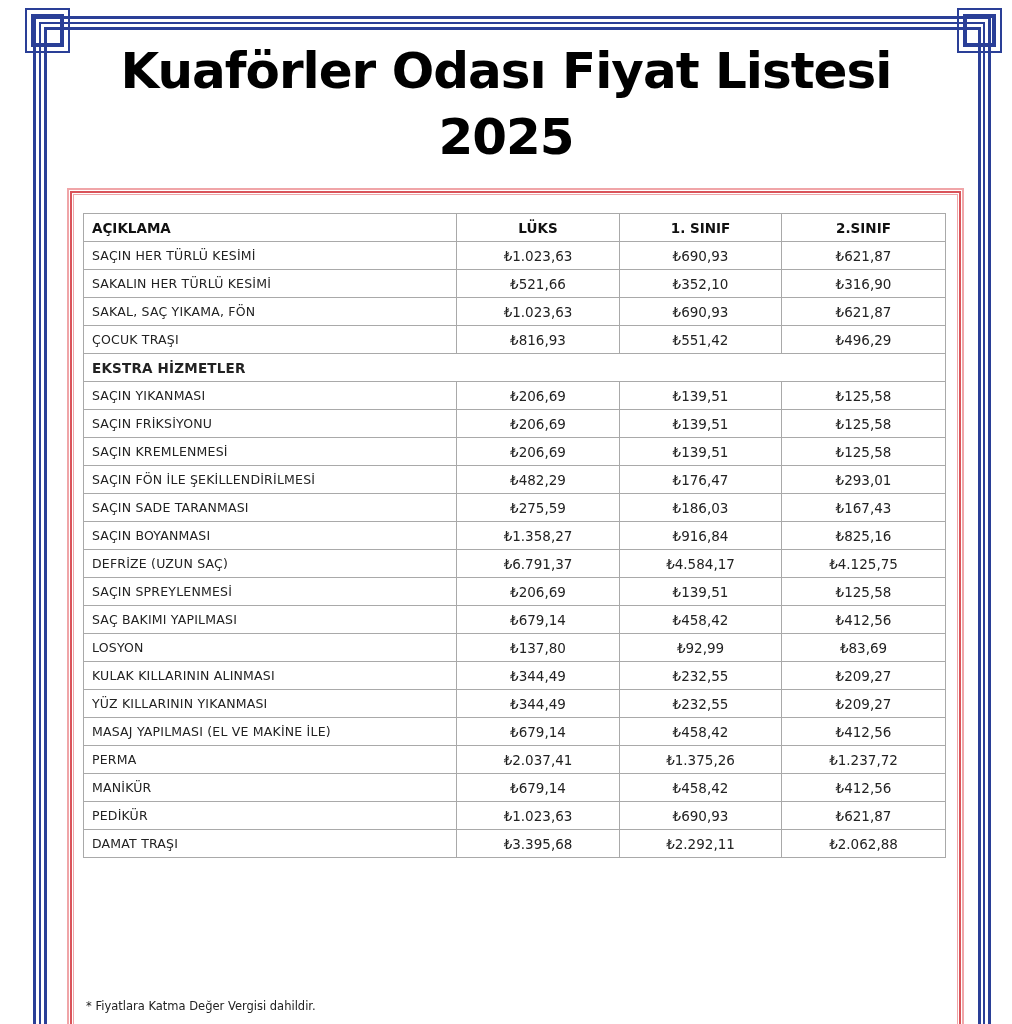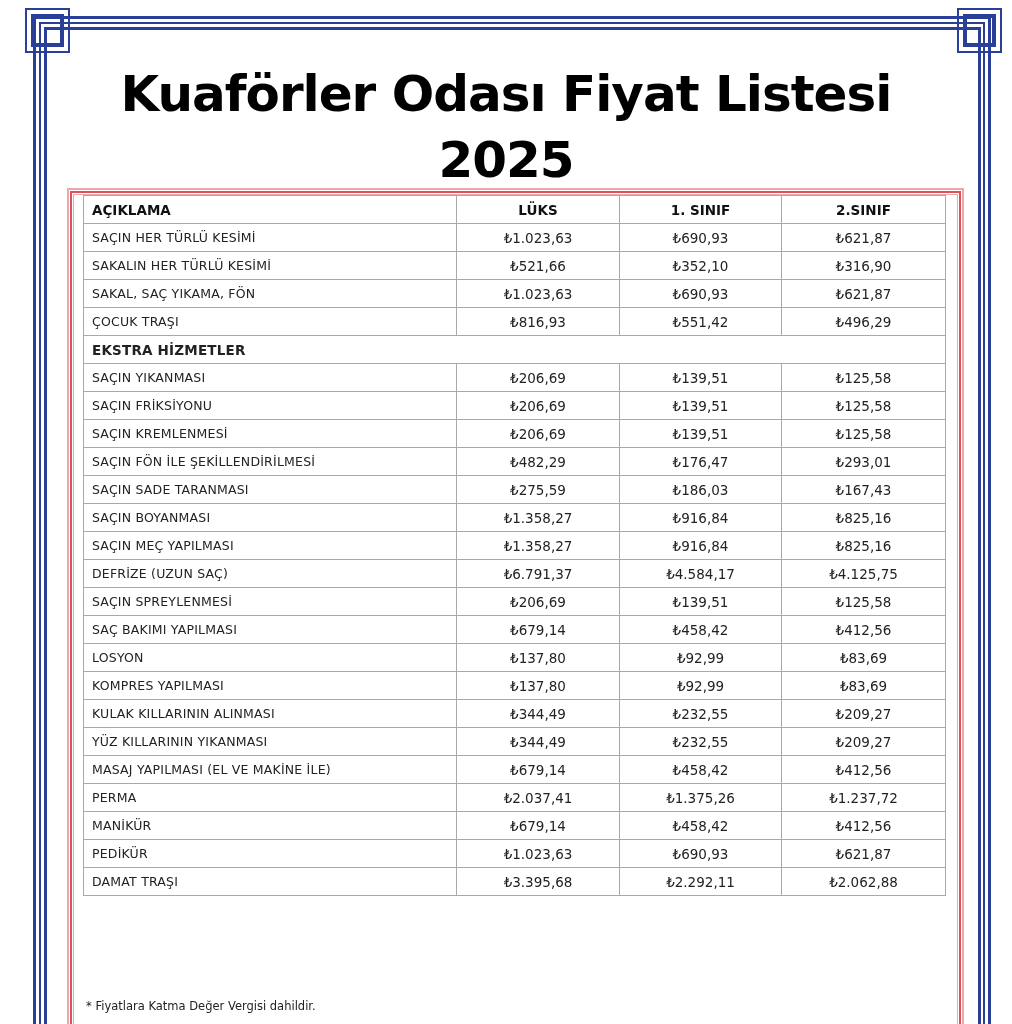--- a/index.html
+++ b/index.html
@@ -8,28 +8,28 @@
     background:#ffffff; font-family:"DejaVu Sans", sans-serif; color:#111;
   }
   
   .bline { position:absolute; background:#2a3f97; }
   .corner { position:absolute; border:2px solid #2a3f97; box-sizing:border-box; }
   .corner-in { position:absolute; border:4px solid #2a3f97; box-sizing:border-box; }
   
   .title {
     position:absolute; left:40px; right:40px; top:38px;
     text-align:center; font-family:"DejaVu Sans", sans-serif; font-weight:bold;
-    font-size:50px; line-height:66px; letter-spacing:-1px; color:#000;margin-top:23px;
+    font-size:50px; line-height:66px; letter-spacing:-1px; color:#000;
   }
   
   .rline { position:absolute; background:#d9545a; }
   .rline.light { background:#f0a5a8; }
   
   table.prices {
-    position:absolute; left:83px; top:195px; width:862px;
+    position:absolute; left:83px; top:213px; width:862px;
     border-collapse:collapse; table-layout:fixed;
     font-family:"DejaVu Sans", sans-serif; font-size:12.5px;
   }
   table.prices td, table.prices th {
     border:1px solid #a9a9a9; height:27px; padding:0 8px;
     white-space:nowrap; overflow:hidden;
   }
   table.prices th { font-weight:bold; font-size:13.5px; color:#111; }
   th.c-desc { text-align:left; }
   th.c-num { text-align:center; }
@@ -154,26 +154,20 @@
       <td class="num">₺186,03</td>
       <td class="num">₺167,43</td>
     </tr>
     <tr>
       <td class="desc">SAÇIN BOYANMASI</td>
       <td class="num">₺1.358,27</td>
       <td class="num">₺916,84</td>
       <td class="num">₺825,16</td>
     </tr>
     <tr>
-      <td class="desc">SAÇIN MEÇ YAPILMASI</td>
-      <td class="num">₺1.358,27</td>
-      <td class="num">₺916,84</td>
-      <td class="num">₺825,16</td>
-    </tr>
-    <tr>
       <td class="desc">DEFRİZE (UZUN SAÇ)</td>
       <td class="num">₺6.791,37</td>
       <td class="num">₺4.584,17</td>
       <td class="num">₺4.125,75</td>
     </tr>
     <tr>
       <td class="desc">SAÇIN SPREYLENMESİ</td>
       <td class="num">₺206,69</td>
       <td class="num">₺139,51</td>
       <td class="num">₺125,58</td>
@@ -184,26 +178,20 @@
       <td class="num">₺458,42</td>
       <td class="num">₺412,56</td>
     </tr>
     <tr>
       <td class="desc">LOSYON</td>
       <td class="num">₺137,80</td>
       <td class="num">₺92,99</td>
       <td class="num">₺83,69</td>
     </tr>
     <tr>
-      <td class="desc">KOMPRES YAPILMASI</td>
-      <td class="num">₺137,80</td>
-      <td class="num">₺92,99</td>
-      <td class="num">₺83,69</td>
-    </tr>
-    <tr>
       <td class="desc">KULAK KILLARININ ALINMASI</td>
       <td class="num">₺344,49</td>
       <td class="num">₺232,55</td>
       <td class="num">₺209,27</td>
     </tr>
     <tr>
       <td class="desc">YÜZ KILLARININ YIKANMASI</td>
       <td class="num">₺344,49</td>
       <td class="num">₺232,55</td>
       <td class="num">₺209,27</td>

